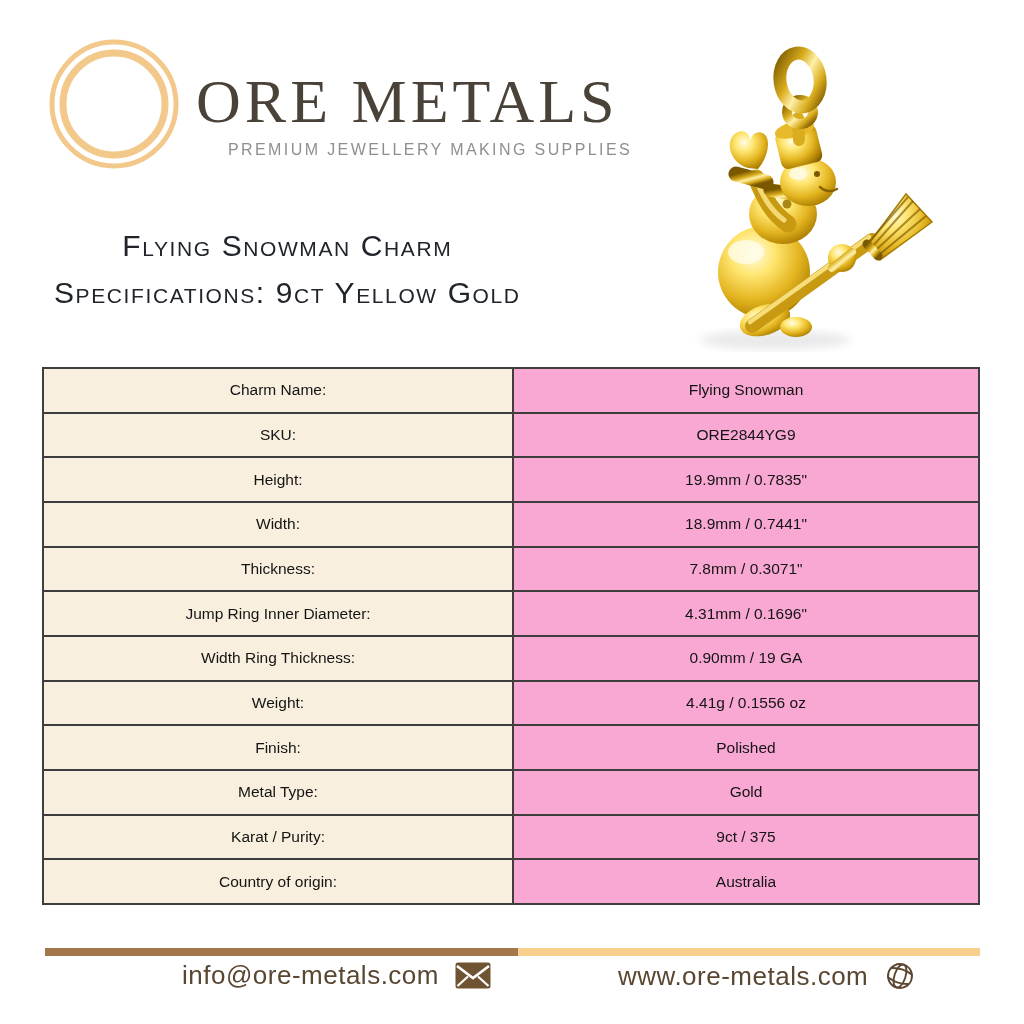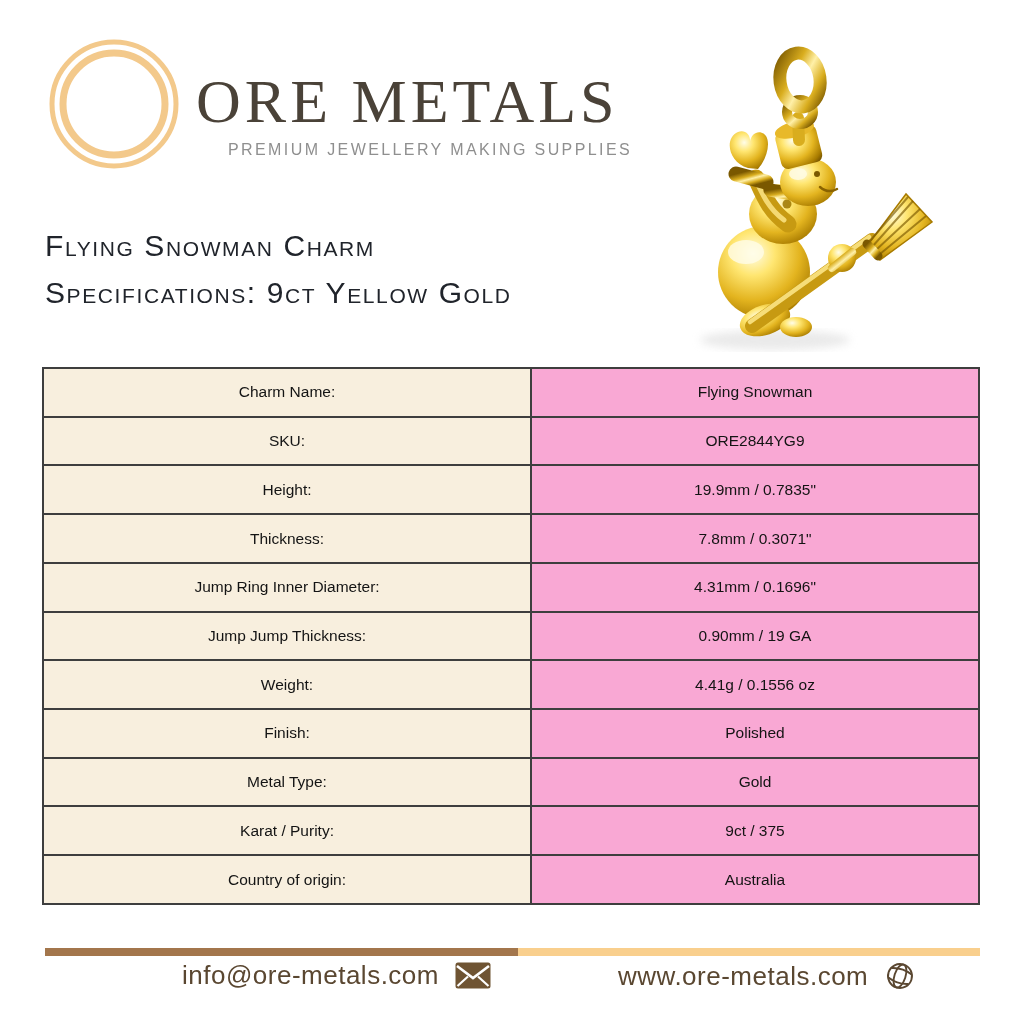--- a/index.html
+++ b/index.html
@@ -9,32 +9,32 @@
   
   .logo-ring{position:absolute;left:48px;top:38px;width:132px;height:132px;}
   .brand-name{position:absolute;left:196px;top:66px;width:520px;
 :66px;width:520px;
               font-family:"Liberation Serif", serif;font-size:62px;color:#4A4238;
               letter-spacing:4px;white-space:nowrap;font-weight:400;}
   .brand-tagline{position:absolute;left:228px;top:141px;width:400px;
                  font-size:16px;color:#8F8F8F;letter-spacing:2.4px;white-space:nowrap;}
 
   
-  .product-title{position:absolute;left:45px;top:222px;color:#20242B;
+  .product-title{position:absolute;left:54px;top:222px;color:#20242B;
                  font-size:30px;line-height:47px;font-variant:small-caps;
-                 letter-spacing:1.6px;}
+                 letter-spacing:1.6px;text-align:center;}
 
   
   .charm-photo{position:absolute;left:670px;top:28px;width:300px;height:330px;}
 
   
   table.spec-table{position:absolute;left:42px;top:367px;width:938px;height:538px;
                    border-collapse:collapse;table-layout:fixed;}
   table.spec-table td{border:2px solid #3E3E3E;text-align:center;vertical-align:middle;
-                      font-size:15.5px;color:#141414;padding:9px;}
+                      font-size:15.5px;color:#141414;padding:0;}
   td.spec-label{background:#F8EFDE;width:50%;}
   td.spec-value{background:#f9a8d4;}
 
   
   .footer-bar{position:absolute;left:45px;top:948px;width:935px;height:8px;display:flex;}
   .footer-bar .seg-left{width:473px;height:8px;background:#A3764C;}
   .footer-bar .seg-right{flex:1;height:8px;background:#F9CF8D;}
   .contact-group{position:absolute;top:960px;display:flex;align-items:center;gap:16px;
                  font-size:26px;color:#5A4731;letter-spacing:0.5px;}
   .contact-email{left:182px;}
@@ -138,29 +138,33 @@
       </tr>
     <tr>
         <td class="spec-label">SKU:</td>
         <td class="spec-value">ORE2844YG9</td>
       </tr>
     <tr>
         <td class="spec-label">Height:</td>
         <td class="spec-value">19.9mm / 0.7835"</td>
       </tr>
     <tr>
+        <td class="spec-label">Width:</td>
+        <td class="spec-value">18.9mm / 0.7441"</td>
+      </tr>
+    <tr>
         <td class="spec-label">Thickness:</td>
         <td class="spec-value">7.8mm / 0.3071"</td>
       </tr>
     <tr>
         <td class="spec-label">Jump Ring Inner Diameter:</td>
         <td class="spec-value">4.31mm / 0.1696"</td>
       </tr>
     <tr>
-        <td class="spec-label">Jump Jump Thickness:</td>
+        <td class="spec-label">Width Ring Thickness:</td>
         <td class="spec-value">0.90mm / 19 GA</td>
       </tr>
     <tr>
         <td class="spec-label">Weight:</td>
         <td class="spec-value">4.41g / 0.1556 oz</td>
       </tr>
     <tr>
         <td class="spec-label">Finish:</td>
         <td class="spec-value">Polished</td>
       </tr>

